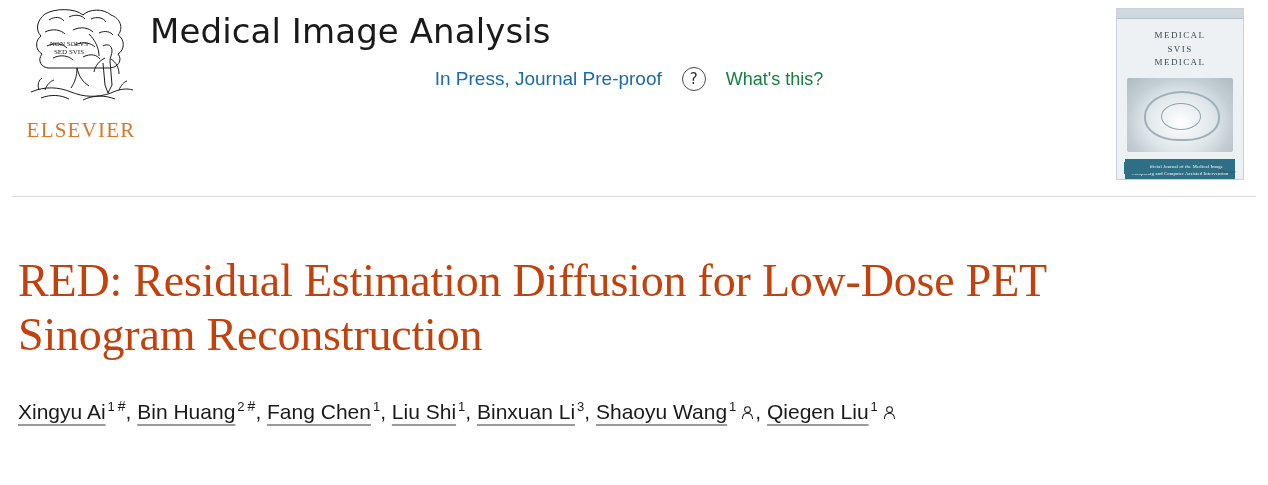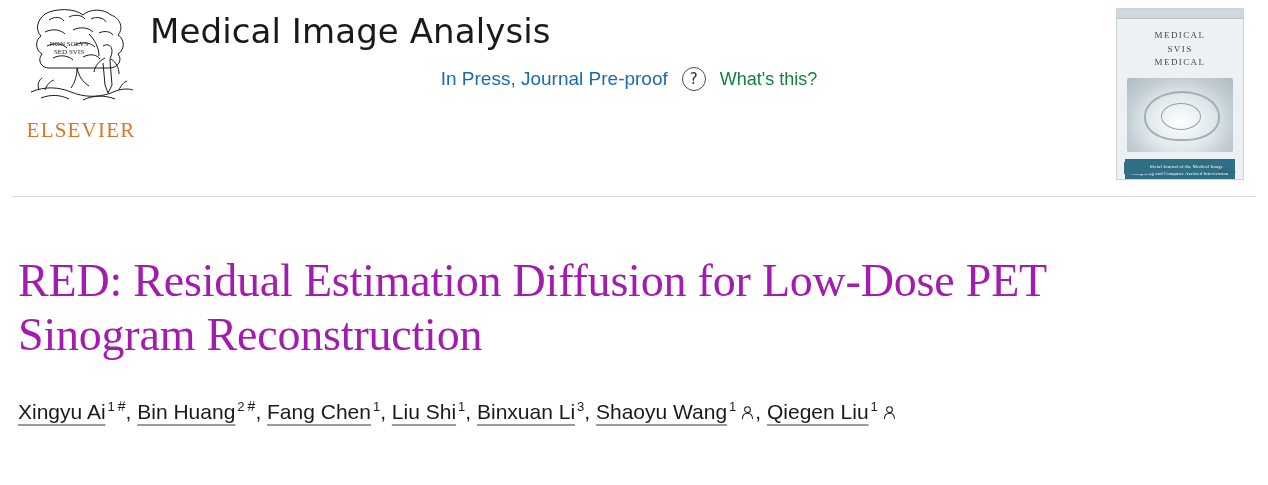--- a/index.html
+++ b/index.html
@@ -68,21 +68,21 @@
     margin-top: 14px;
     font-size: 19px;
     color: #1f1f1f;
     font-weight: 400;
   }
   .journal-status-row {
     margin-top: 16px;
     display: flex;
     align-items: center;
     justify-content: center;
-    gap: 14px;
+    gap: 20px;
   }
   .status-link {
     color: #1a6aad;
     font-size: 19px;
     text-decoration: none;
     cursor: pointer;
   }
   .qmark {
     display: inline-flex;
     align-items: center;
@@ -195,21 +195,21 @@
 
   
   .article {
     padding: 26px 18px 0 18px;
   }
   .article-title {
     font-family: "Liberation Serif", serif;
     font-size: 46px;
     line-height: 1.18;
     font-weight: 400;
-    color: #a21caf;
+    color: #c2410c;
     letter-spacing: -.2px;
     max-width: 1210px;
   }
   .authors {
     margin-top: 33px;
     font-size: 21px;
     color: #1a1a1a;
     line-height: 1.6;
     white-space: nowrap;
   }

